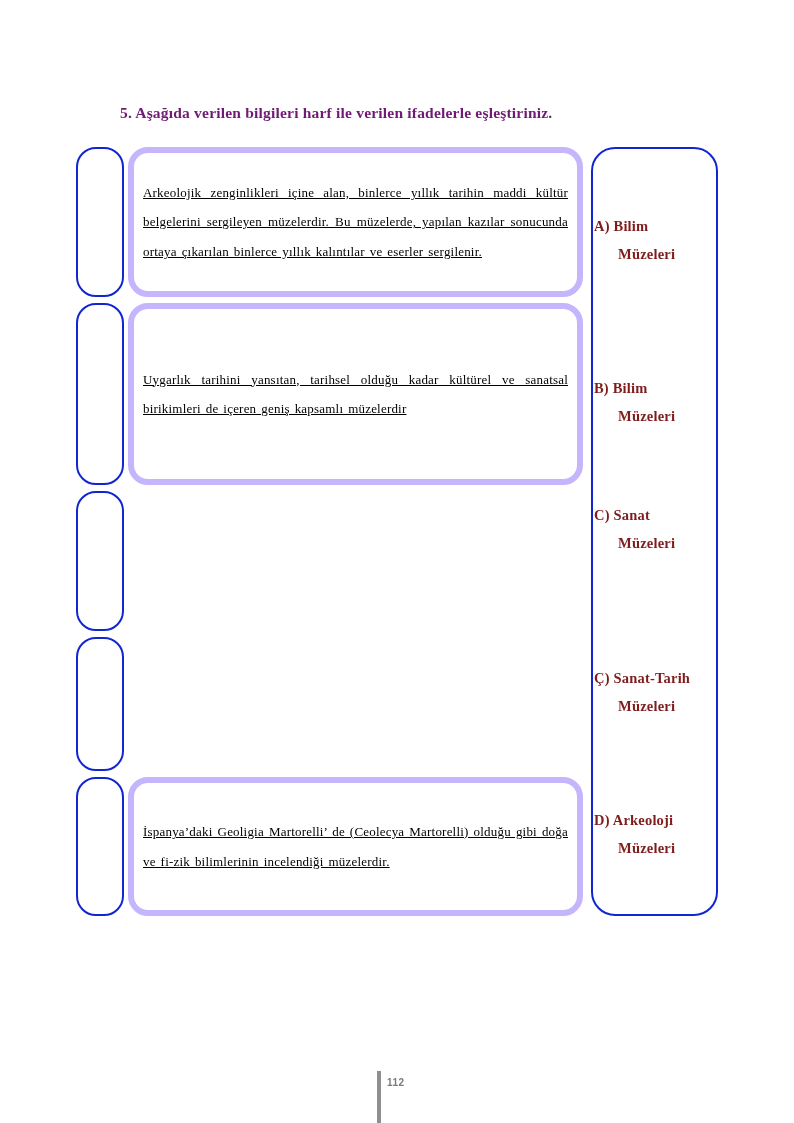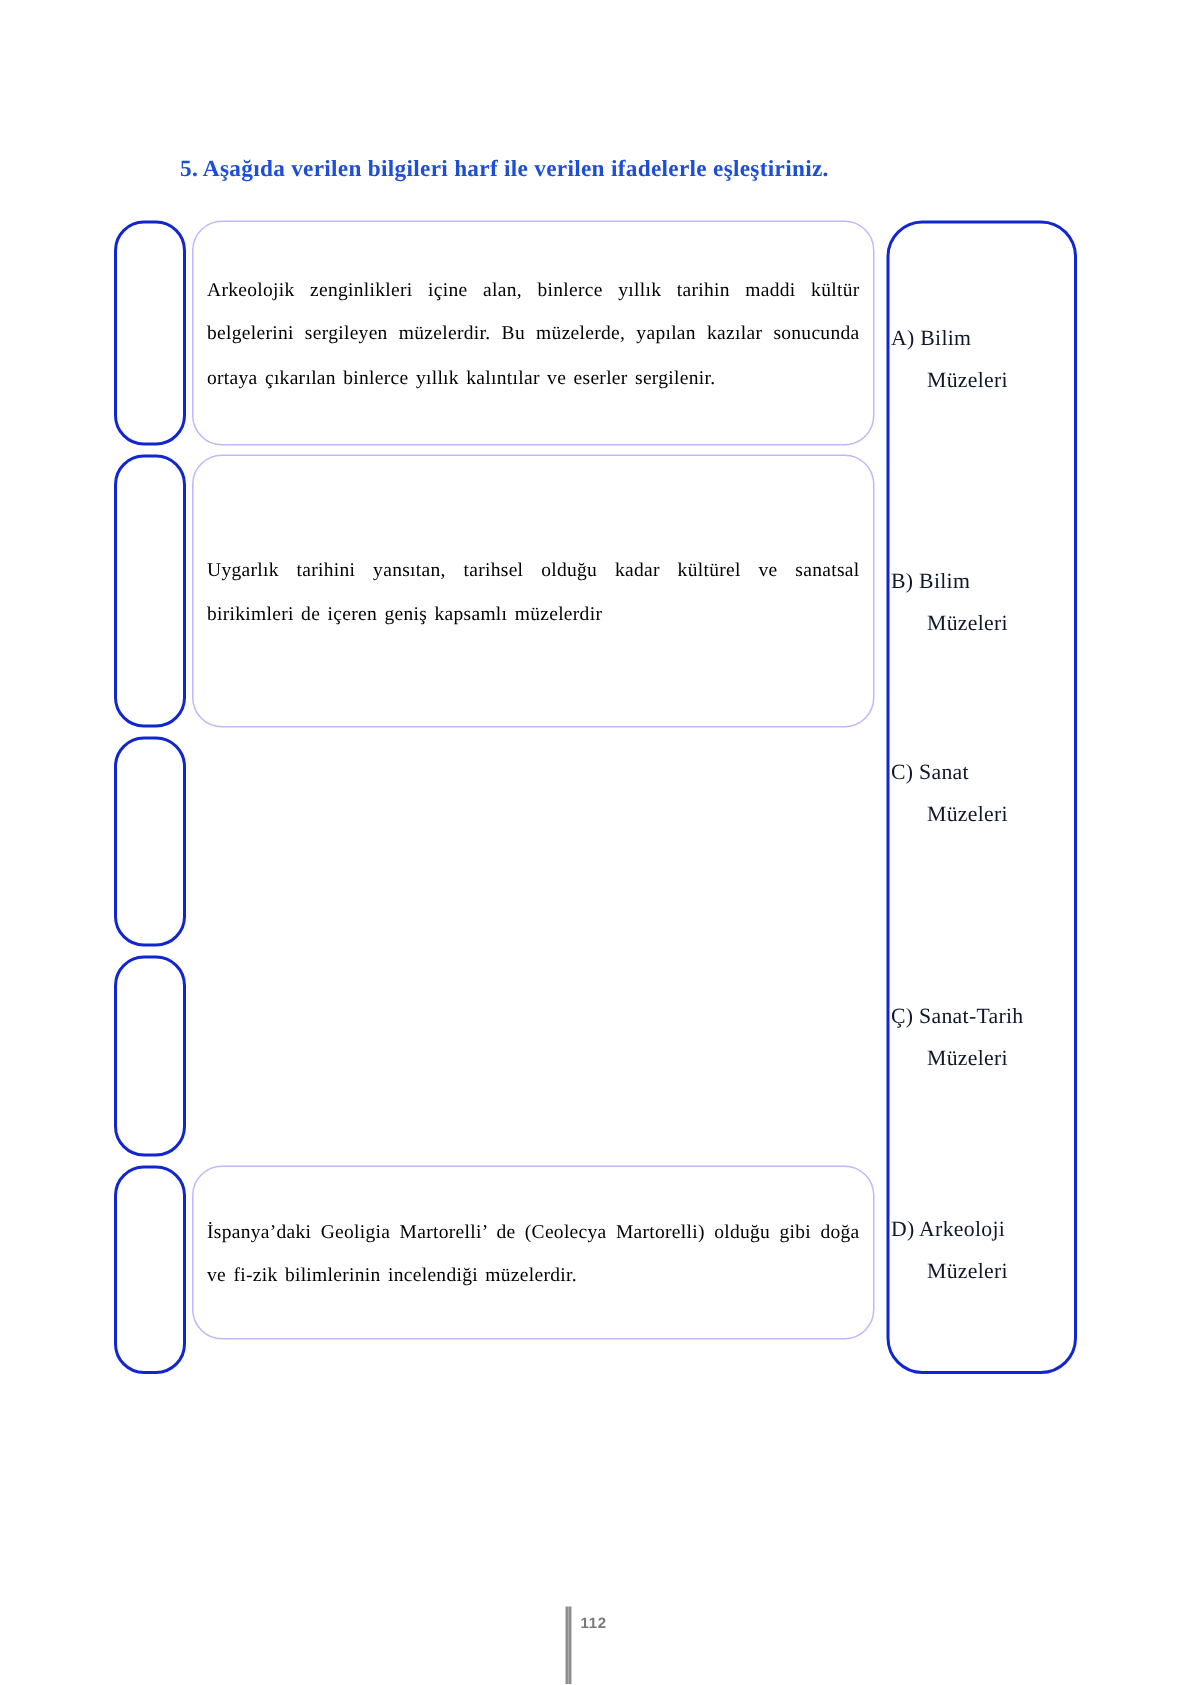--- a/index.html
+++ b/index.html
@@ -5,49 +5,49 @@
   html,body { margin:0; padding:0; background:#ffffff; }
   .page {
     position:relative;
     width:794px; height:1123px;
     background:#ffffff;
     font-family:"Liberation Serif", serif;
     overflow:hidden;
   }
   .q-title {
     position:absolute; left:120px; top:104px; width:480px;
-    font-size:15.5px; font-weight:bold; color:#1d4ed8;
+    font-size:15.5px; font-weight:bold; color:#701a75;
     letter-spacing:0.2px; white-space:nowrap;
   }
   .answer-box {
     position:absolute; left:76px; width:48px;
     border:2px solid #1226cf; border-radius:20px;
     background:#fff; box-sizing:border-box;
   }
   .desc-box {
     position:absolute; left:128px; width:455px;
-    border:1px solid #c4b5fd; border-radius:20px;
+    border:6px solid #c4b5fd; border-radius:20px;
     background:#fff; box-sizing:border-box;
-    display:flex; align-items:center;
+    display:flex; align-items:center;text-decoration:underline;
   }
   .desc-box p {
     margin:0; padding:0 9px;
     font-size:13px; line-height:29.5px;
     text-align:justify; color:#000;
     letter-spacing:0.2px; word-spacing:1.5px;
     hyphens:manual;
   }
   .options-box {
     position:absolute; left:591px; top:147px; width:127px; height:769px;
     border:2px solid #1226cf; border-radius:24px;
     background:#fff; box-sizing:border-box;
   }
   .option {
     position:absolute; left:1px; width:124px;
-    font-size:14.5px; font-weight:normal; color:#0f172a;
+    font-size:14.5px; font-weight:bold; color:#7f1d1d;
     line-height:28px; letter-spacing:0.2px;
   }
   .option .l2 { margin-left:24px; }
   .pg-divider {
     position:absolute; left:377px; top:1071px;
     width:4px; height:52px;
     border-left:2px solid #8f8f8f; border-right:2px solid #8f8f8f;
     box-sizing:border-box;
   }
   .pg-num {
@@ -72,21 +72,21 @@
   <div class="answer-box" style="top:303px;height:182px;"></div>
   <div class="desc-box" style="top:303px;height:182px;">
     <p>Uygarlık tarihini yansıtan, tarihsel olduğu kadar kültürel ve sanatsal birikimleri de içeren geniş kapsamlı müzelerdir</p>
   </div>
 
   <div class="answer-box" style="top:491px;height:140px;"></div>
 
   <div class="answer-box" style="top:637px;height:134px;"></div>
 
   <div class="answer-box" style="top:777px;height:139px;"></div>
-  <div class="desc-box" style="top:777px;height:116px;">
+  <div class="desc-box" style="top:777px;height:139px;">
     <p>İspanya’daki Geoligia Martorelli’ de (Ceolecya Martorelli) olduğu gibi doğa ve fi-zik bilimlerinin incelendiği müzelerdir.</p>
   </div>
 
   <div class="options-box">
     <div class="option" style="top:63px;">
       <div>A) Bilim</div>
       <div class="l2">Müzeleri</div>
     </div>
     <div class="option" style="top:225px;">
       <div>B) Bilim</div>

